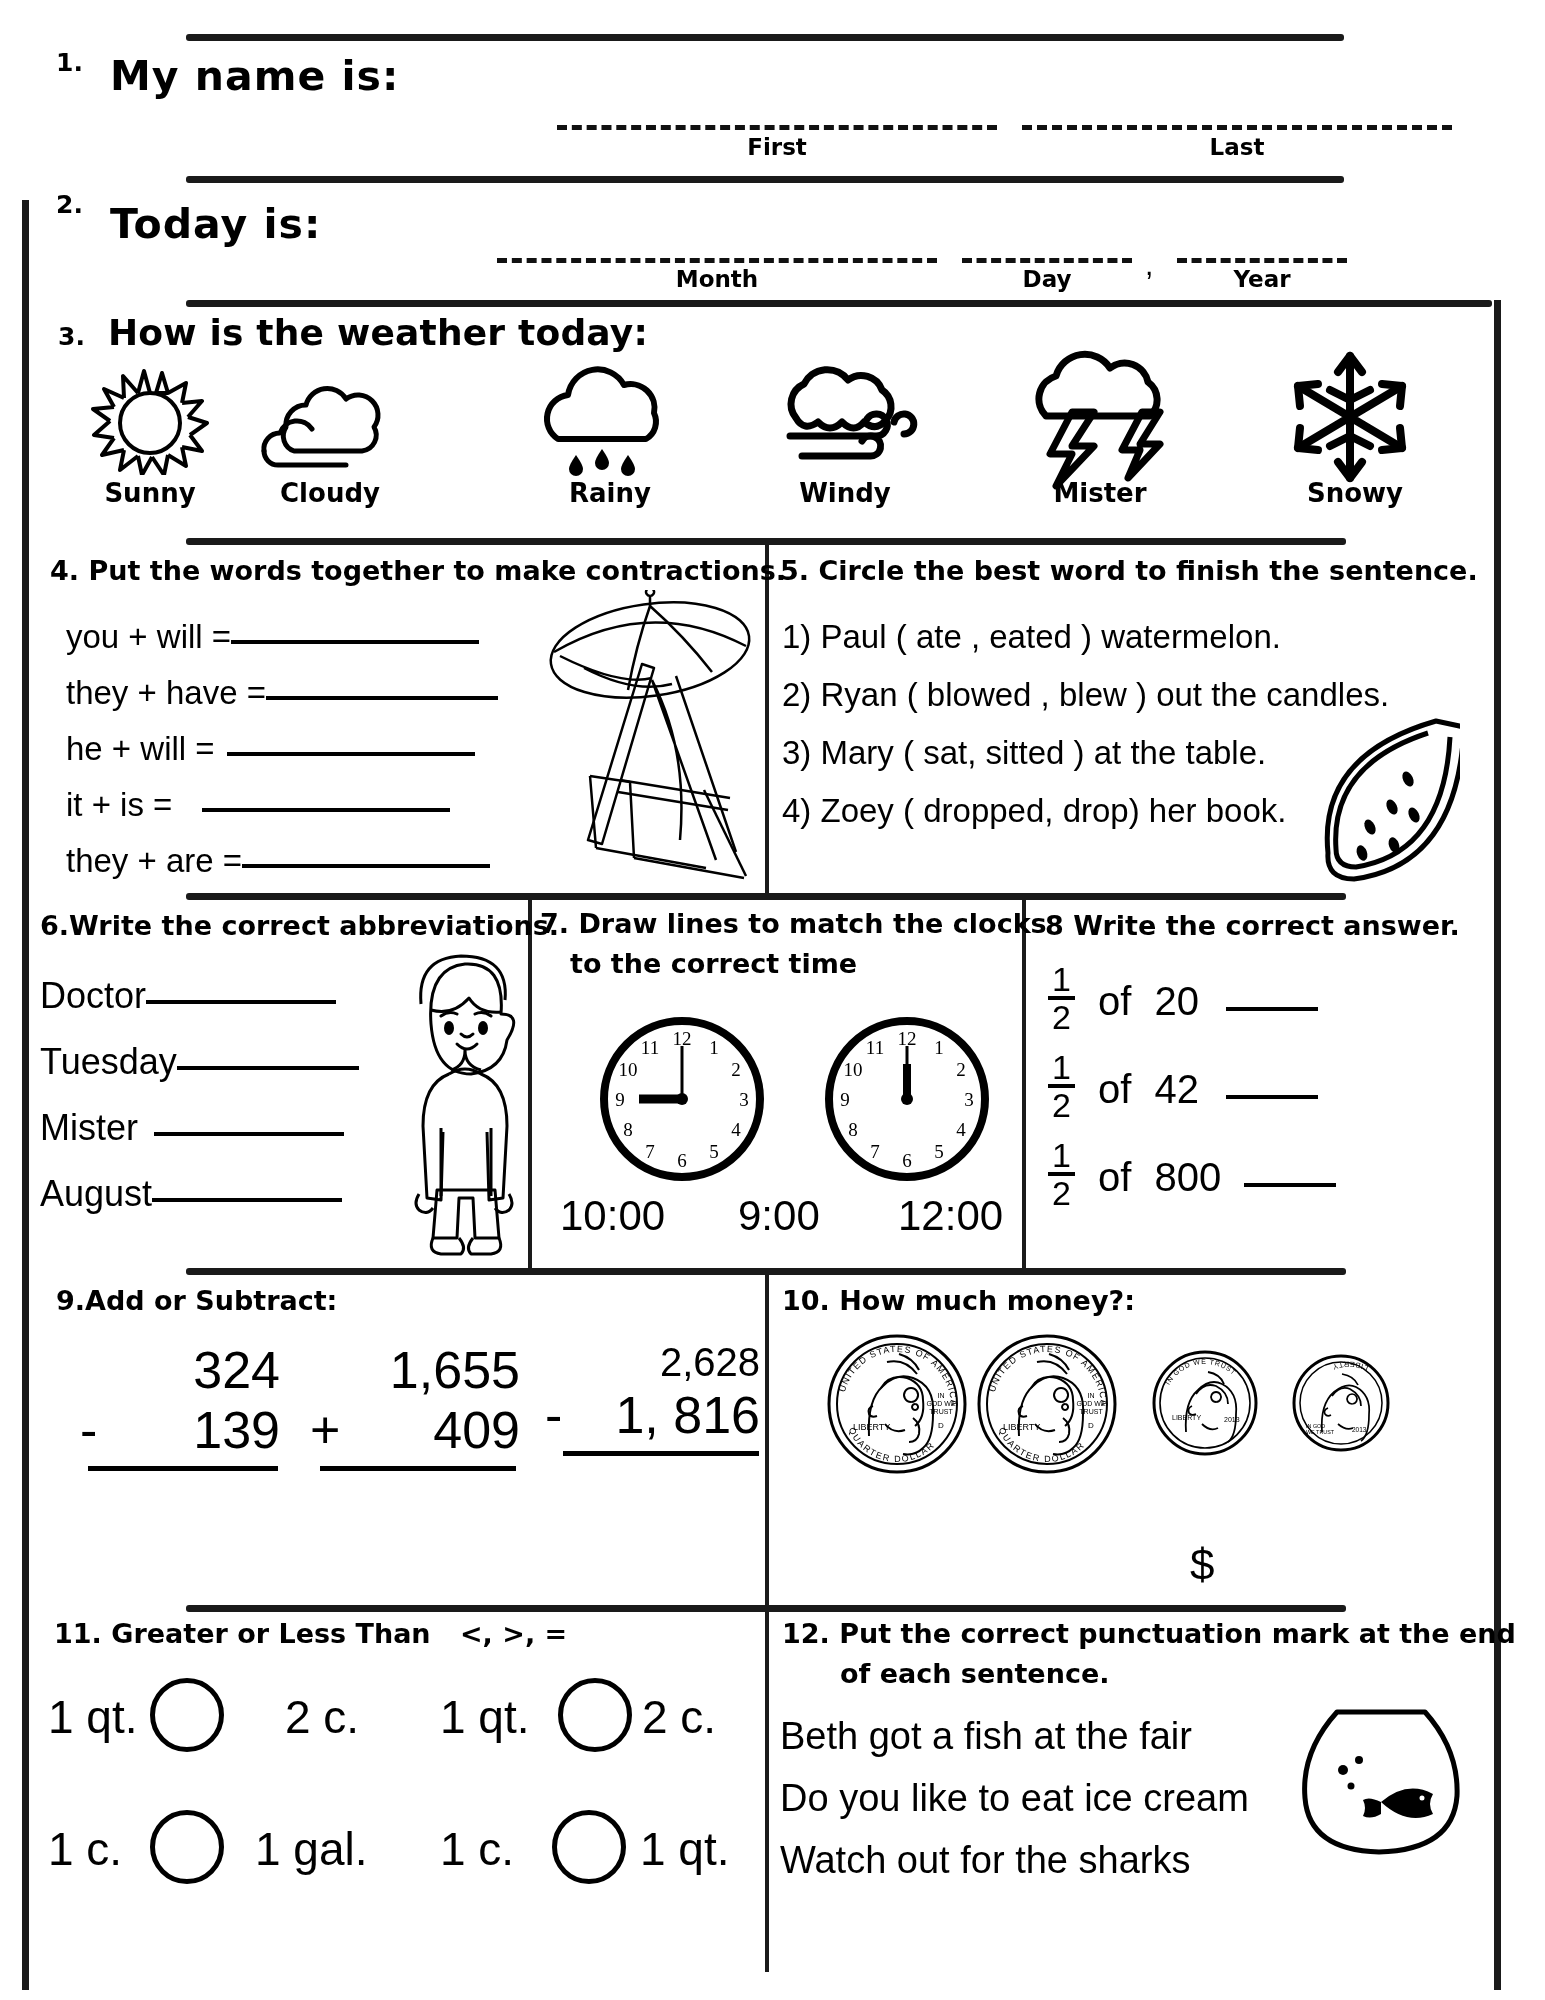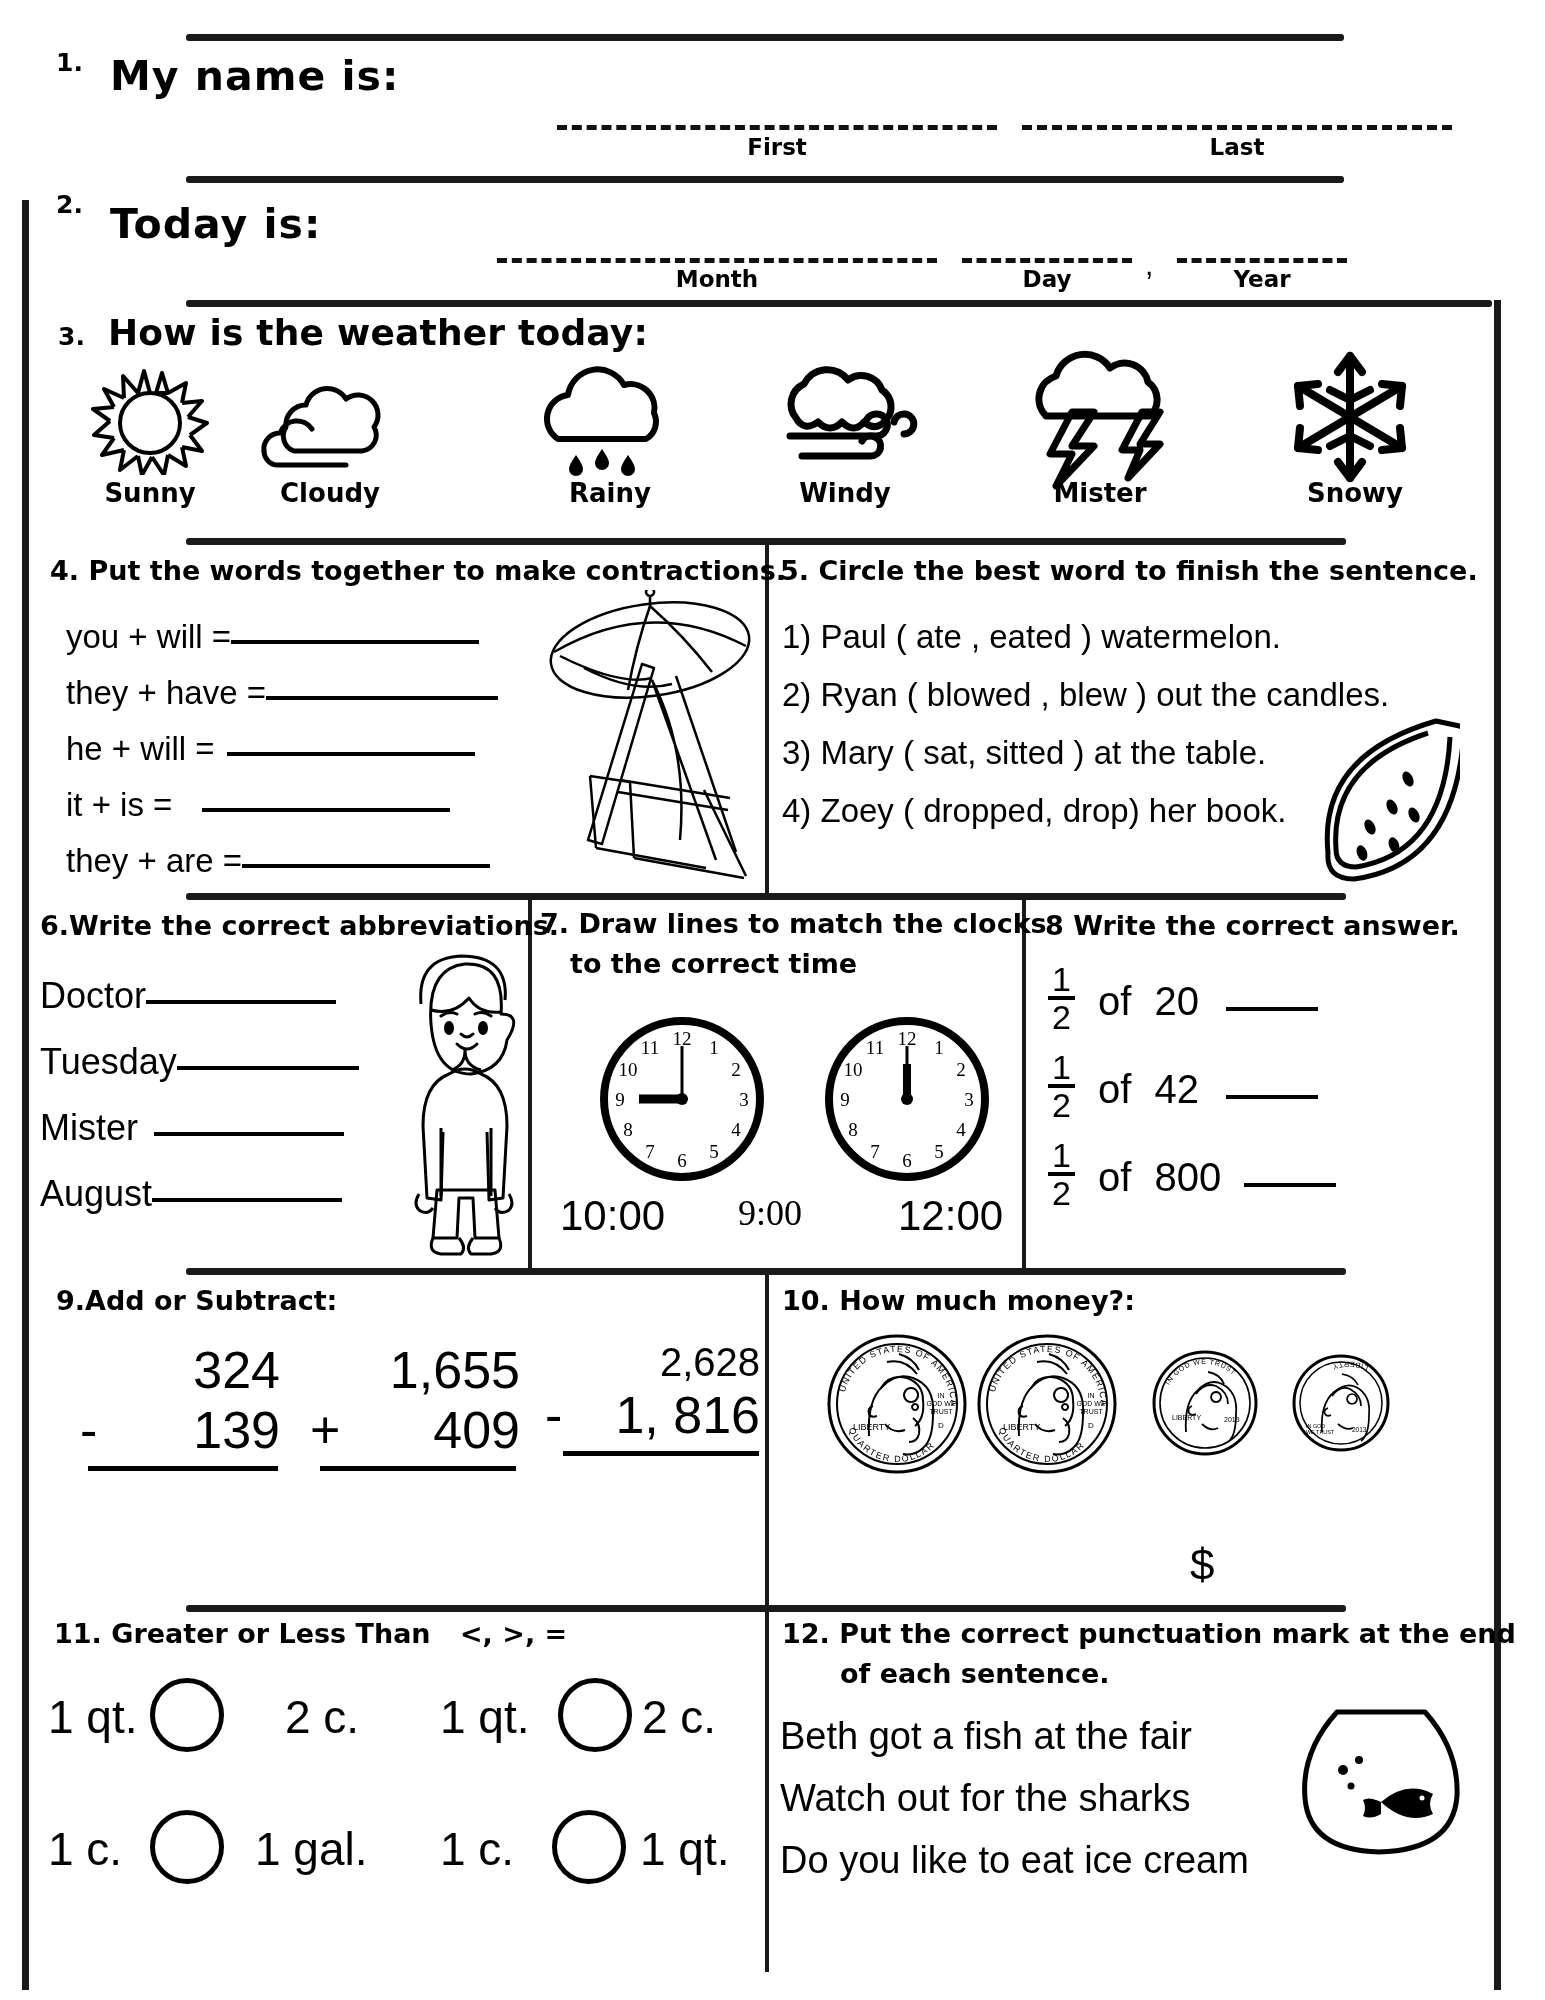--- a/index.html
+++ b/index.html
@@ -299,21 +299,21 @@
           <text x="33" y="64">10</text>
           <text x="55" y="42">11</text>
       </g>
       <line x1="87" y1="87" x2="87" y2="34" stroke="#000" stroke-width="3"></line>
       <line x1="87" y1="87" x2="87" y2="52" stroke="#000" stroke-width="8"></line>
       <circle cx="87" cy="87" r="6" fill="#000"></circle>
     </svg>
   </div>
 
   <div style="position:absolute;left:560px;top:1192px;font-size:42px;" class="plain">10:00</div>
-  <div style="position:absolute;left:738px;top:1192px;font-size:36px;font-family:Liberation Serif, serif;" class="plain">9:00</div>
+  <div style="position:absolute;left:738px;top:1192px;font-size:42px;" class="plain">9:00</div>
   <div style="position:absolute;left:898px;top:1192px;font-size:42px;" class="plain">12:00</div>
 
   <div class="boxhead" style="position:absolute;left:1045px;top:910px;">8 Write the correct answer.</div>
 
   <div style="position:absolute;left:1048px;top:962px;">
     <div style="height:88px;font-size:40px;">
       <span class="frac">
         <span class="n">1</span>
         <span class="bar"></span>
         <span class="d">2</span>
@@ -503,22 +503,22 @@
 
   <div style="position:absolute;left:440px;top:1822px;font-size:46px;" class="plain">1 c.</div>
   <div class="cmpcircle" style="position:absolute;left:552px;top:1810px;"></div>
   <div style="position:absolute;left:640px;top:1822px;font-size:46px;" class="plain">1 qt.</div>
 
   <div class="boxhead" style="position:absolute;left:782px;top:1618px;">12. Put the correct punctuation mark at the end</div>
   <div class="boxhead" style="position:absolute;left:840px;top:1658px;">of each sentence.</div>
 
   <div style="position:absolute;left:780px;top:1715px;width:520px;">
     <div class="bodytext" style="font-size:38px;height:62px;">Beth got a fish at the fair</div>
+    <div class="bodytext" style="font-size:38px;height:62px;">Do you like to eat ice cream</div>
     <div class="bodytext" style="font-size:38px;height:62px;">Watch out for the sharks</div>
-    <div class="bodytext" style="font-size:38px;height:62px;">Do you like to eat ice cream</div>
   </div>
 
   <div style="position:absolute;left:1285px;top:1690px;width:195px;height:200px;">
     <svg viewBox="0 0 195 200" width="195" height="200">
       <g fill="none" stroke="#000" stroke-width="5" stroke-linejoin="round">
         <path d="M52 22 q-36 40 -32 86 q4 52 74 54 q74 -2 78 -56 q2 -46 -32 -84 Z"></path>
       </g>
       <g fill="#000">
         <path d="M96 112 q26 -22 52 -8 q-6 10 0 20 q-26 12 -52 -12z"></path>
         <path d="M96 112 q-12 -6 -18 -2 q4 8 0 16 q8 4 18 -2z"></path>

